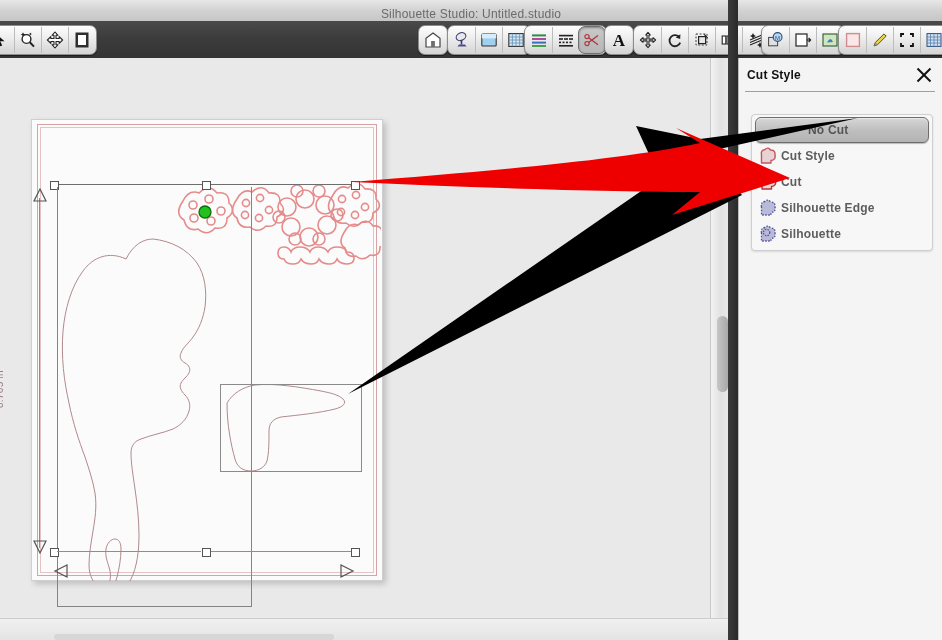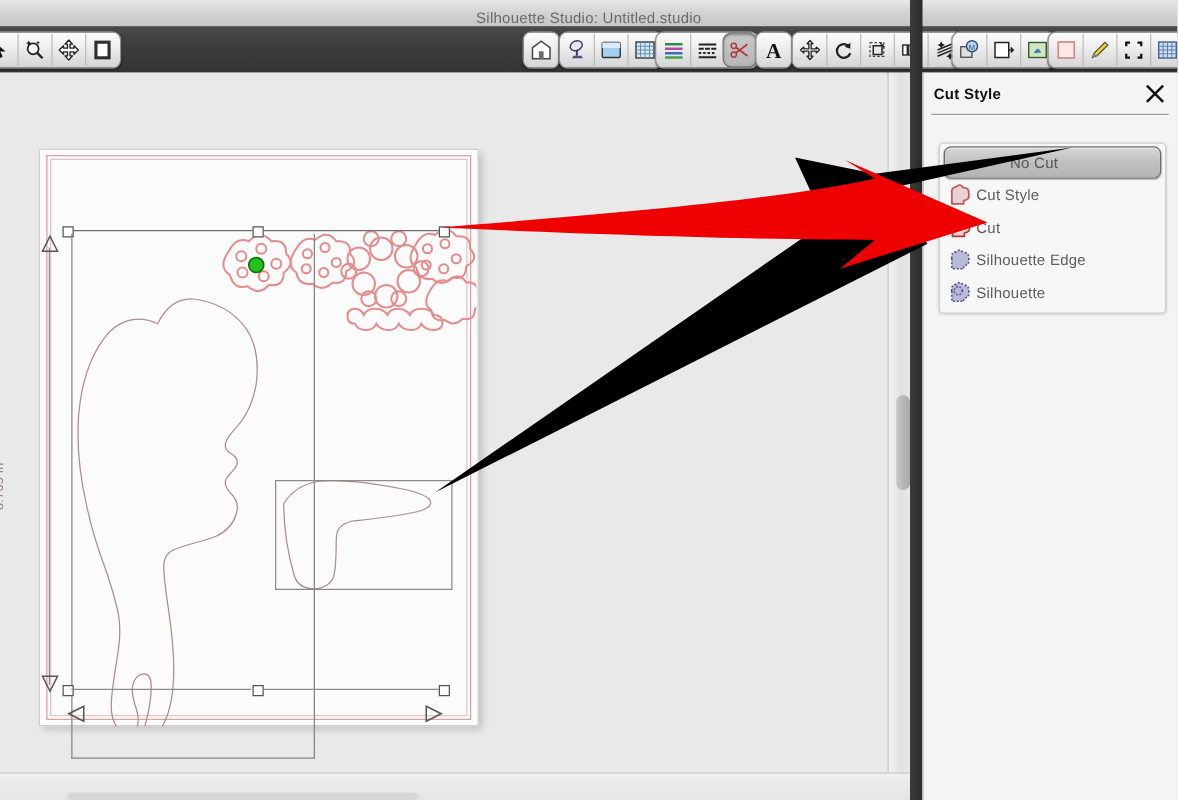--- a/index.html
+++ b/index.html
@@ -143,21 +143,21 @@
     height:26px;display:flex;align-items:center;
     margin:0 3px;border-radius:6px;position:relative;
   }
   .cut-item.active{
     background:linear-gradient(180deg,#d6d6d6 0%,#bdbdbd 55%,#b4b4b4 100%);
     border:1px solid #6d6d6d;
     box-shadow:inset 0 1px 1px rgba(255,255,255,.5),0 1px 1px rgba(0,0,0,.25);
     height:24px;
   }
   .cut-ico{width:26px;height:22px;display:flex;align-items:center;justify-content:center;flex:none;}
-  .cut-lbl{font-size:12px;color:#5d5d5d;font-weight:normal;letter-spacing:.2px;}
+  .cut-lbl{font-size:12px;color:#5d5d5d;font-weight:bold;letter-spacing:.2px;}
   .cut-item.active .cut-lbl{color:#555;margin-left:26px;}
   
   #arrows{position:absolute;left:0;top:0;width:942px;height:640px;pointer-events:none;}
 </style>
 </head>
 <body>
 
 <div id="titlebar">
   <span class="ttl">Silhouette Studio: Untitled.studio</span>
 </div>

